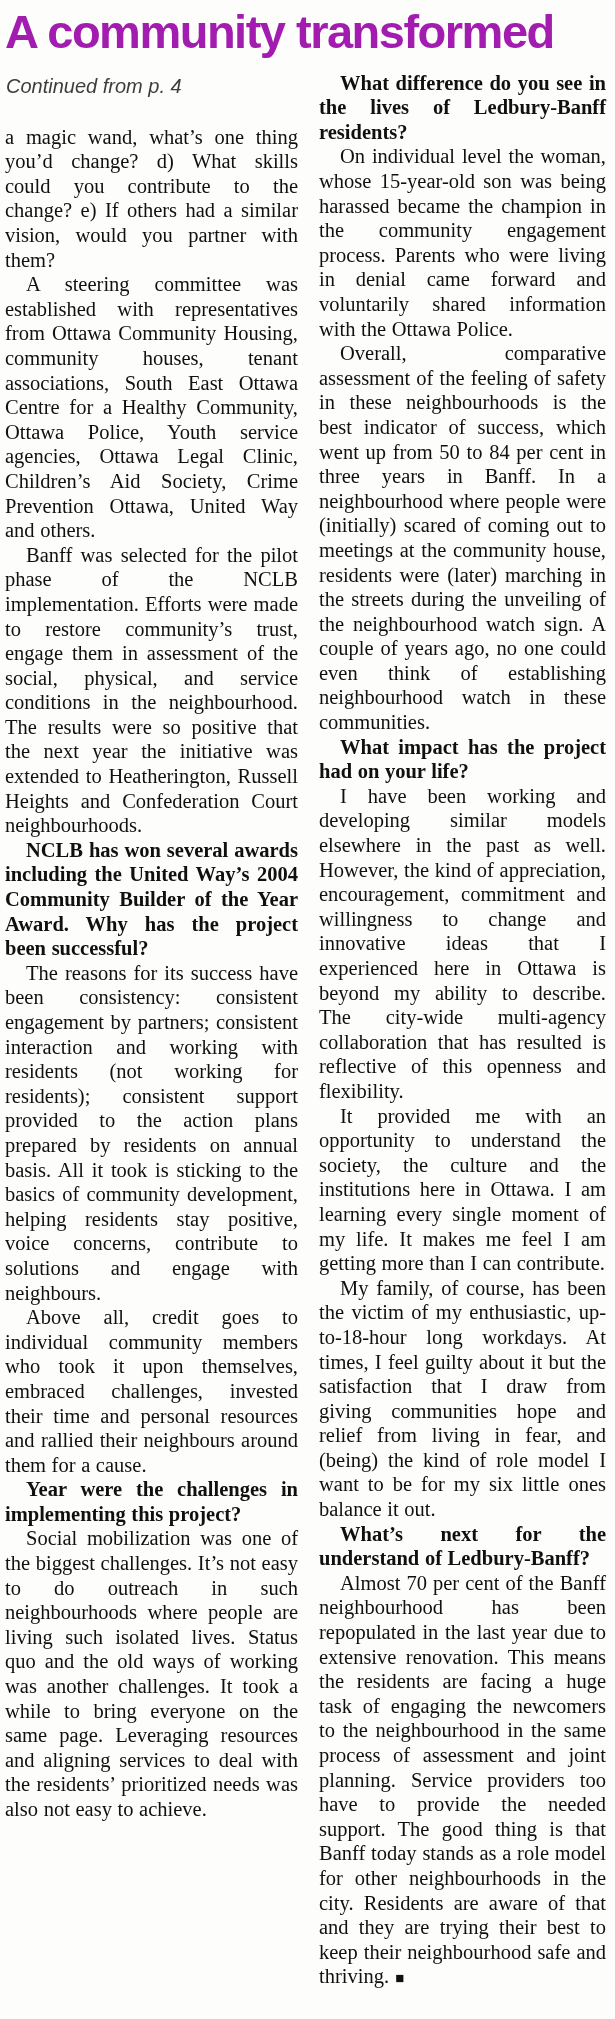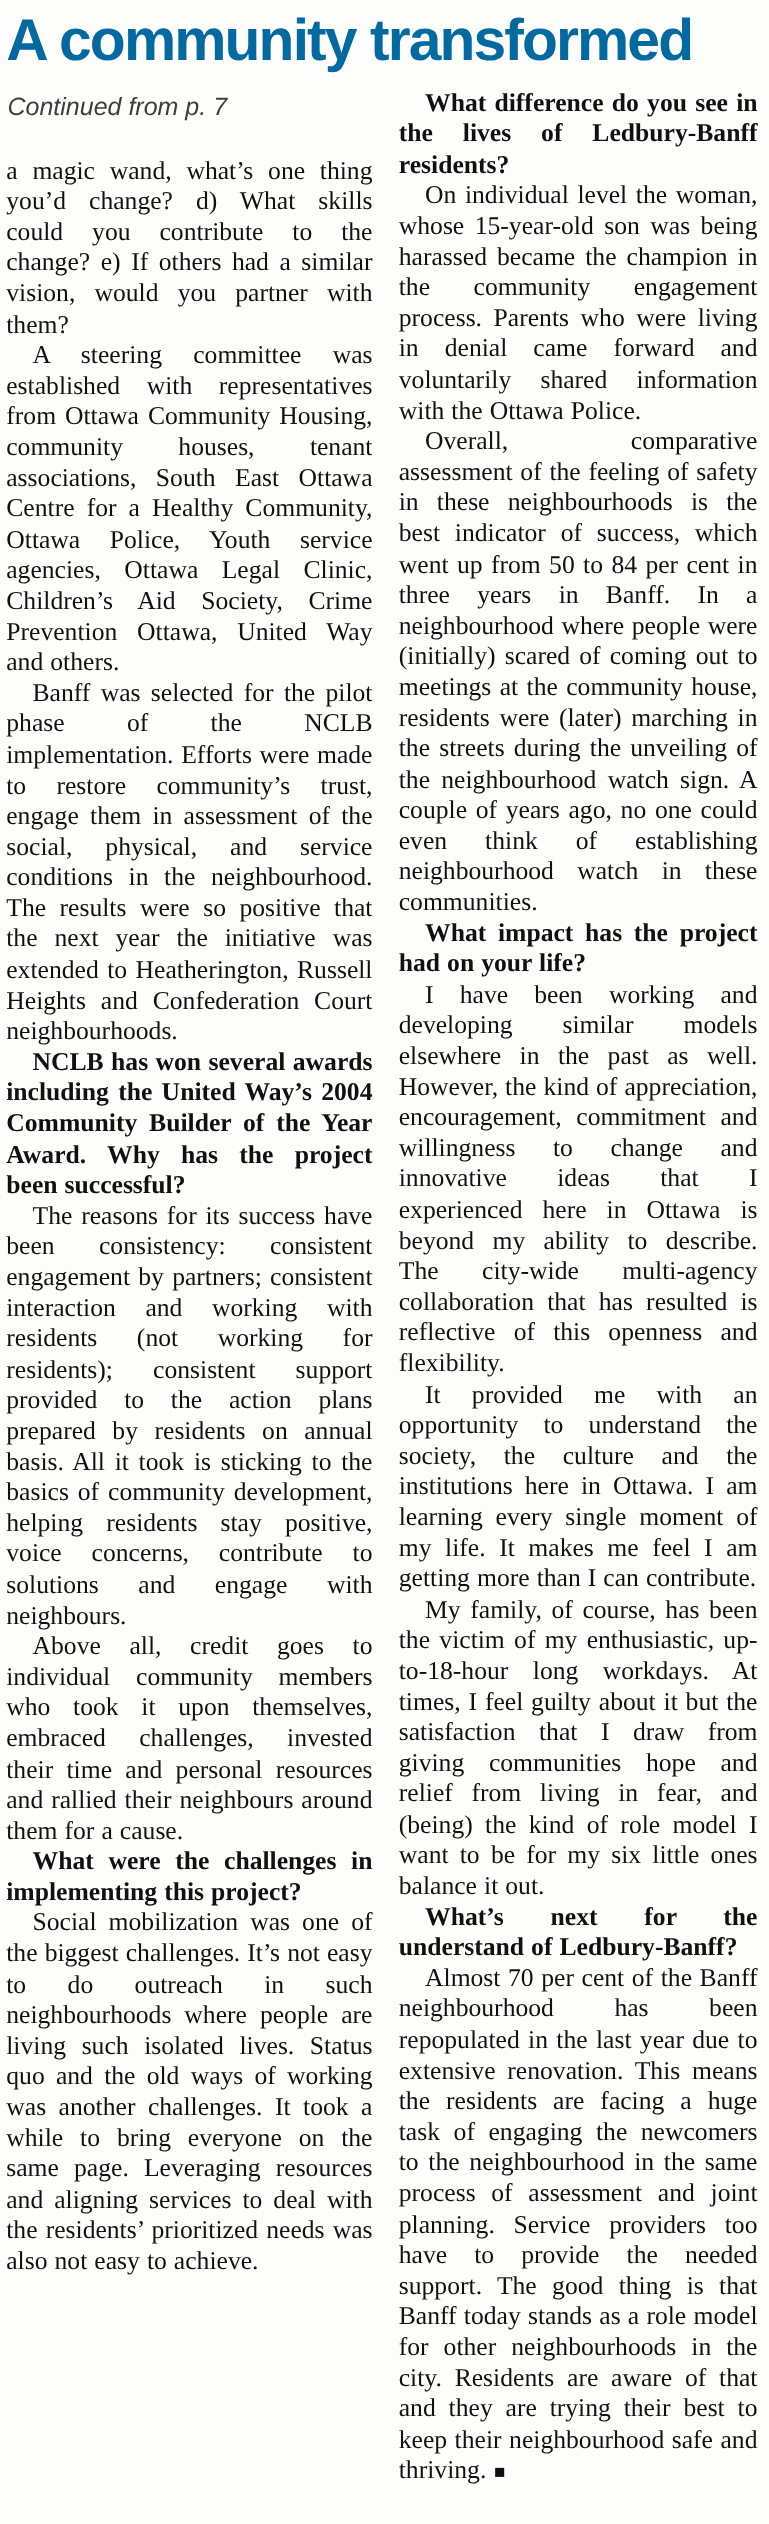--- a/index.html
+++ b/index.html
@@ -13,21 +13,21 @@
     font-family:"Liberation Serif", serif;
     color:#101010;
   }
   .headline {
     font-family:"Liberation Sans", sans-serif;
     font-weight:bold;
     font-size:47px;
     line-height:1.12;
     letter-spacing:-1.5px;
     margin:0 0 12px 0;
-    color:#0369a1;
+    color:#a21caf;
     white-space:nowrap;
   }
   .columns { display:flex; gap:21px; align-items:flex-start; }
   .col { box-sizing:border-box; }
   .col-left  { width:293px; }
   .col-right { width:287px; }
   .continued-note {
     font-family:"Liberation Sans", sans-serif;
     font-style:italic;
     font-size:20px;
@@ -50,29 +50,29 @@
 </head>
 <body>
 
 <div class="page">
 
   <h1 class="headline">A community transformed</h1>
 
   <div class="columns">
 
     <div class="col col-left">
-      <div class="continued-note">Continued from p. 7</div>
+      <div class="continued-note">Continued from p. 4</div>
 
     <p class="body-par no-indent">a magic wand, what’s one thing you’d change? d) What skills could you contribute to the change? e) If others had a similar vision, would you partner with them?</p>
         <p class="body-par">A steering committee was established with representatives from Ottawa Community Housing, community houses, tenant associations, South East Ottawa Centre for a Healthy Community, Ottawa Police, Youth service agencies, Ottawa Legal Clinic, Children’s Aid Society, Crime Prevention Ottawa, United Way and others.</p>
         <p class="body-par">Banff was selected for the pilot phase of the NCLB implementation. Efforts were made to restore community’s trust, engage them in assessment of the social, physical, and service conditions in the neighbourhood. The results were so positive that the next year the initiative was extended to Heatherington, Russell Heights and Confederation Court neighbourhoods.</p>
         <p class="body-par bold">NCLB has won several awards including the United Way’s 2004 Community Builder of the Year Award. Why has the project been successful?</p>
         <p class="body-par">The reasons for its success have been consistency: consistent engagement by partners; consistent interaction and working with residents (not working for residents); consistent support provided to the action plans prepared by residents on annual basis. All it took is sticking to the basics of community development, helping residents stay positive, voice concerns, contribute to solutions and engage with neighbours.</p>
         <p class="body-par">Above all, credit goes to individual community members who took it upon themselves, embraced challenges, invested their time and personal resources and rallied their neighbours around them for a cause.</p>
-        <p class="body-par bold">What were the challenges in implementing this project?</p>
+        <p class="body-par bold">Year were the challenges in implementing this project?</p>
         <p class="body-par">Social mobilization was one of the biggest challenges. It’s not easy to do outreach in such neighbourhoods where people are living such isolated lives. Status quo and the old ways of working was another challenges. It took a while to bring everyone on the same page. Leveraging resources and aligning services to deal with the residents’ prioritized needs was also not easy to achieve.</p>
       </div>
 
     <div class="col col-right">
 
     <p class="body-par bold">What difference do you see in the lives of Ledbury-Banff residents?</p>
         <p class="body-par">On individual level the woman, whose 15-year-old son was being harassed became the champion in the community engagement process. Parents who were living in denial came forward and voluntarily shared information with the Ottawa Police.</p>
         <p class="body-par">Overall, comparative assessment of the feeling of safety in these neighbourhoods is the best indicator of success, which went up from 50 to 84 per cent in three years in Banff. In a neighbourhood where people were (initially) scared of coming out to meetings at the community house, residents were (later) marching in the streets during the unveiling of the neighbourhood watch sign. A couple of years ago, no one could even think of establishing neighbourhood watch in these communities.</p>
         <p class="body-par bold">What impact has the project had on your life?</p>
         <p class="body-par">I have been working and developing similar models elsewhere in the past as well. However, the kind of appreciation, encouragement, commitment and willingness to change and innovative ideas that I experienced here in Ottawa is beyond my ability to describe. The city-wide multi-agency collaboration that has resulted is reflective of this openness and flexibility.</p>

